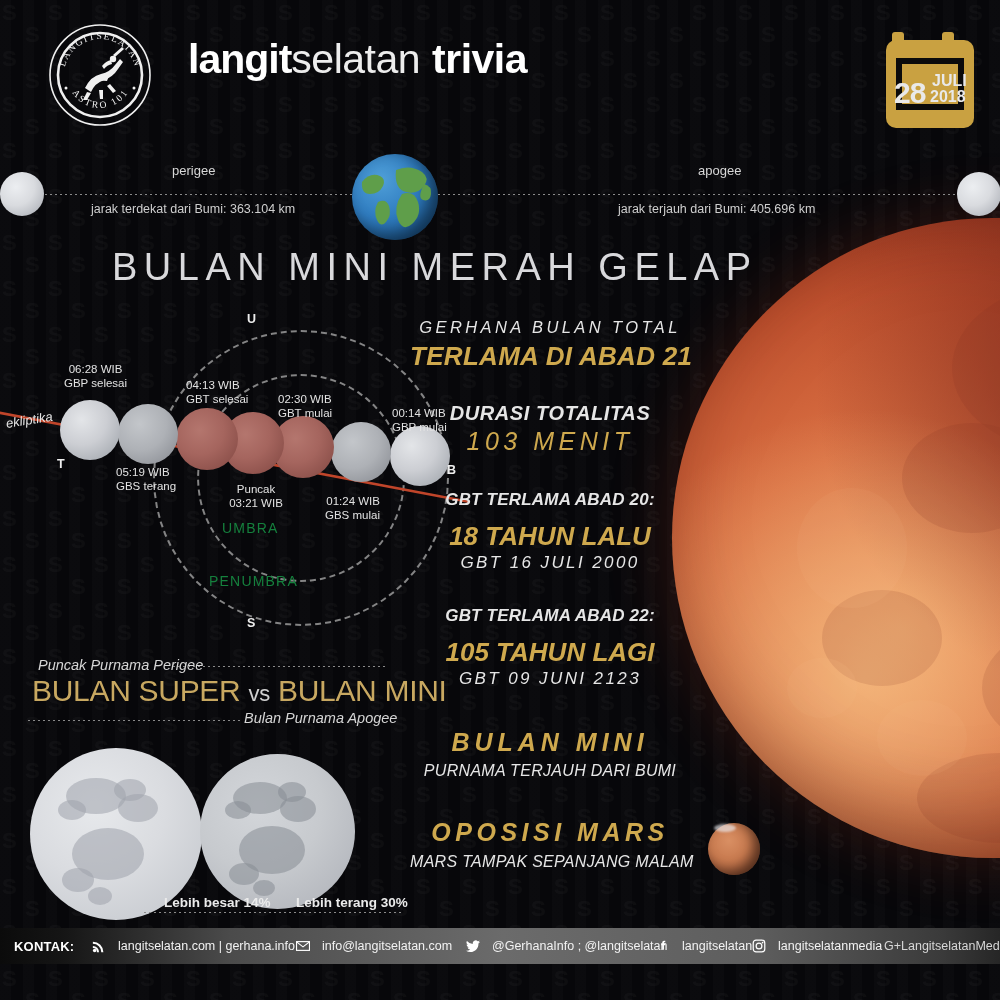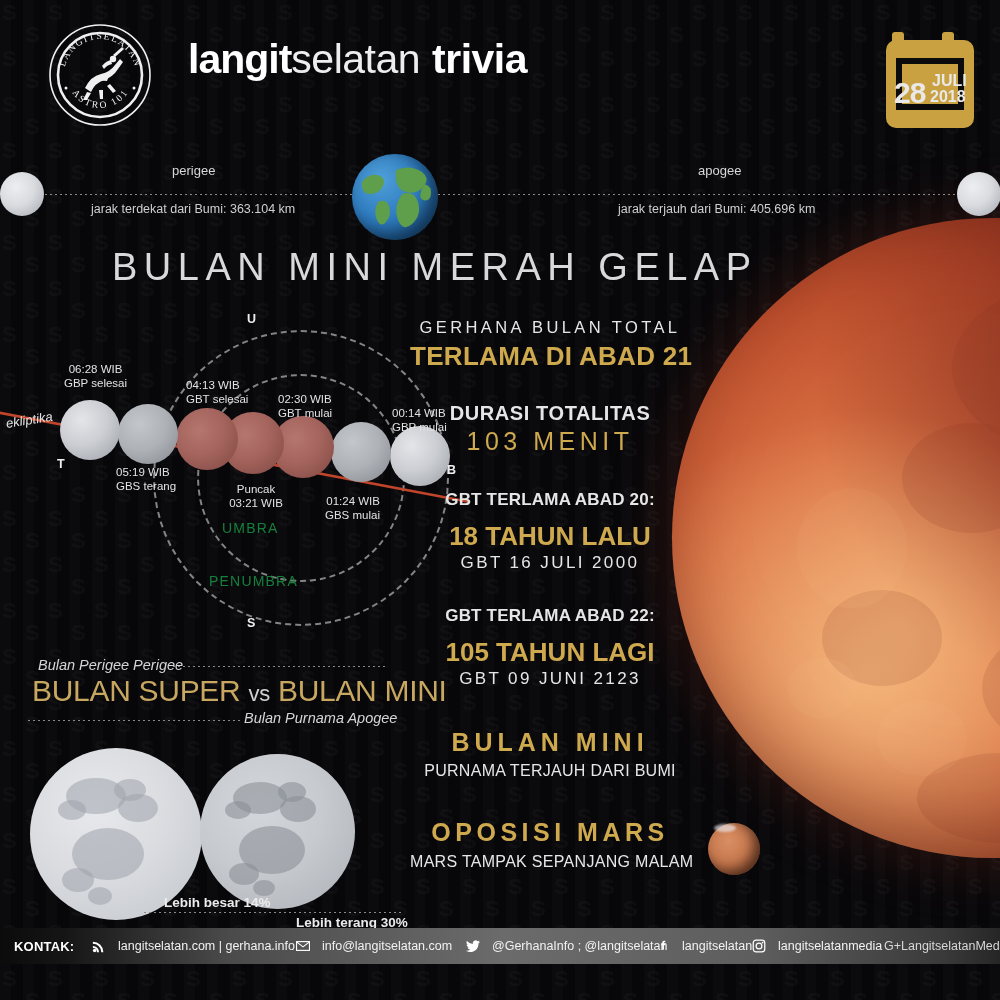--- a/index.html
+++ b/index.html
@@ -62,21 +62,21 @@
   .dgmoon.dim{background:radial-gradient(circle at 36% 33%, #c3c6ca 0%, #aeb1b6 48%, #94979d 80%, #74787e 100%);}
   .dgmoon.red{background:radial-gradient(circle at 38% 36%, #b4766e 0%, #a5655e 44%, #8e524c 78%, #74413c 100%);}
   .dglabel{position:absolute;font-size:11.5px;line-height:14px;color:#e2e2e2;white-space:nowrap;}
   .dgcard{position:absolute;font-size:12.5px;color:#ededed;font-weight:bold;}
   .dgzone{position:absolute;font-size:14px;color:#15803d;letter-spacing:1.2px;}
   #ecliptic{position:absolute;left:0;top:104px;width:470px;height:110px;}
   #eklabel{position:absolute;left:6px;top:116px;font-size:13px;font-style:italic;color:#e6e6e6;
            transform:rotate(-9deg);transform-origin:left center;}
 
   
-  .rc{position:absolute;z-index:6;text-align:center;white-space:nowrap;}
+  .rc{position:absolute;z-index:6;text-align:center;white-space:nowrap;font-style:italic;}
   .rc-white{color:#e6e6e6;}
   .rc-gold{color:#cfa94e;}
 
   
   #svm{position:absolute;left:0;top:650px;width:420px;height:290px;z-index:6;}
   #svm .capTop{position:absolute;left:38px;top:7px;font-size:14.5px;font-style:italic;color:#d6d6d6;}
   #svm .capBot{position:absolute;left:244px;top:60px;font-size:14.5px;font-style:italic;color:#d6d6d6;}
   #svm .vsline{position:absolute;left:32px;top:24px;font-size:30px;color:#c8a861;white-space:nowrap;letter-spacing:-.3px;}
   #svm .vsline .vs{font-size:22px;color:#d0d0d0;}
   .cmoon{position:absolute;border-radius:50%;}
@@ -279,21 +279,21 @@
   <div class="rc rc-white" style="left:410px;top:762px;width:280px;font-size:16px;letter-spacing:.3px;">PURNAMA TERJAUH DARI BUMI</div>
 
   <div class="rc rc-gold" style="left:410px;top:818px;width:280px;font-size:25px;font-weight:bold;letter-spacing:4.5px;">OPOSISI MARS</div>
   <div class="rc rc-white" style="left:410px;top:853px;width:280px;font-size:16px;letter-spacing:.3px;">MARS TAMPAK SEPANJANG MALAM</div>
 
   <div id="marsdot">
       <div class="cap"></div>
     </div>
 
   <div id="svm">
-    <div class="capTop">Bulan Perigee Perigee</div>
+    <div class="capTop">Puncak Purnama Perigee</div>
     <div class="dotline" style="left:173px;top:16px;width:215px;"></div>
 
     <div class="vsline">
       <span>BULAN SUPER</span>
       <span class="vs">vs</span>
       <span>BULAN MINI</span>
     </div>
 
     <div class="dotline" style="left:28px;top:70px;width:215px;"></div>
     <div class="capBot">Bulan Purnama Apogee</div>
@@ -323,21 +323,21 @@
           <ellipse cx="72" cy="96" rx="33" ry="24"></ellipse>
           <ellipse cx="44" cy="120" rx="15" ry="11"></ellipse>
           <ellipse cx="64" cy="134" rx="11" ry="8"></ellipse>
           <ellipse cx="38" cy="56" rx="13" ry="9"></ellipse>
         </g>
       </svg>
     </div>
 
     <div class="dotline" style="left:144px;top:262px;width:258px;"></div>
     <div class="badge" style="left:164px;top:245px;">Lebih besar 14%</div>
-    <div class="badge" style="left:296px;top:245px;margin-top:20px;">Lebih terang 30%</div>
+    <div class="badge" style="left:296px;top:245px;">Lebih terang 30%</div>
   </div>
 
   <div id="footer">
     <span class="kontak">KONTAK:</span>
 
     <a class="fitem" style="left:92px;text-decoration:none;">
       <svg class="ficon" viewBox="0 0 16 16">
         <circle cx="3" cy="13" r="2" fill="#fff"></circle>
         <path d="M1 8 a7 7 0 0 1 7 7 h-2.4 a4.6 4.6 0 0 0 -4.6 -4.6z" fill="#fff"></path>
         <path d="M1 3 a12 12 0 0 1 12 12 h-2.4 a9.6 9.6 0 0 0 -9.6 -9.6z" fill="#fff"></path>

